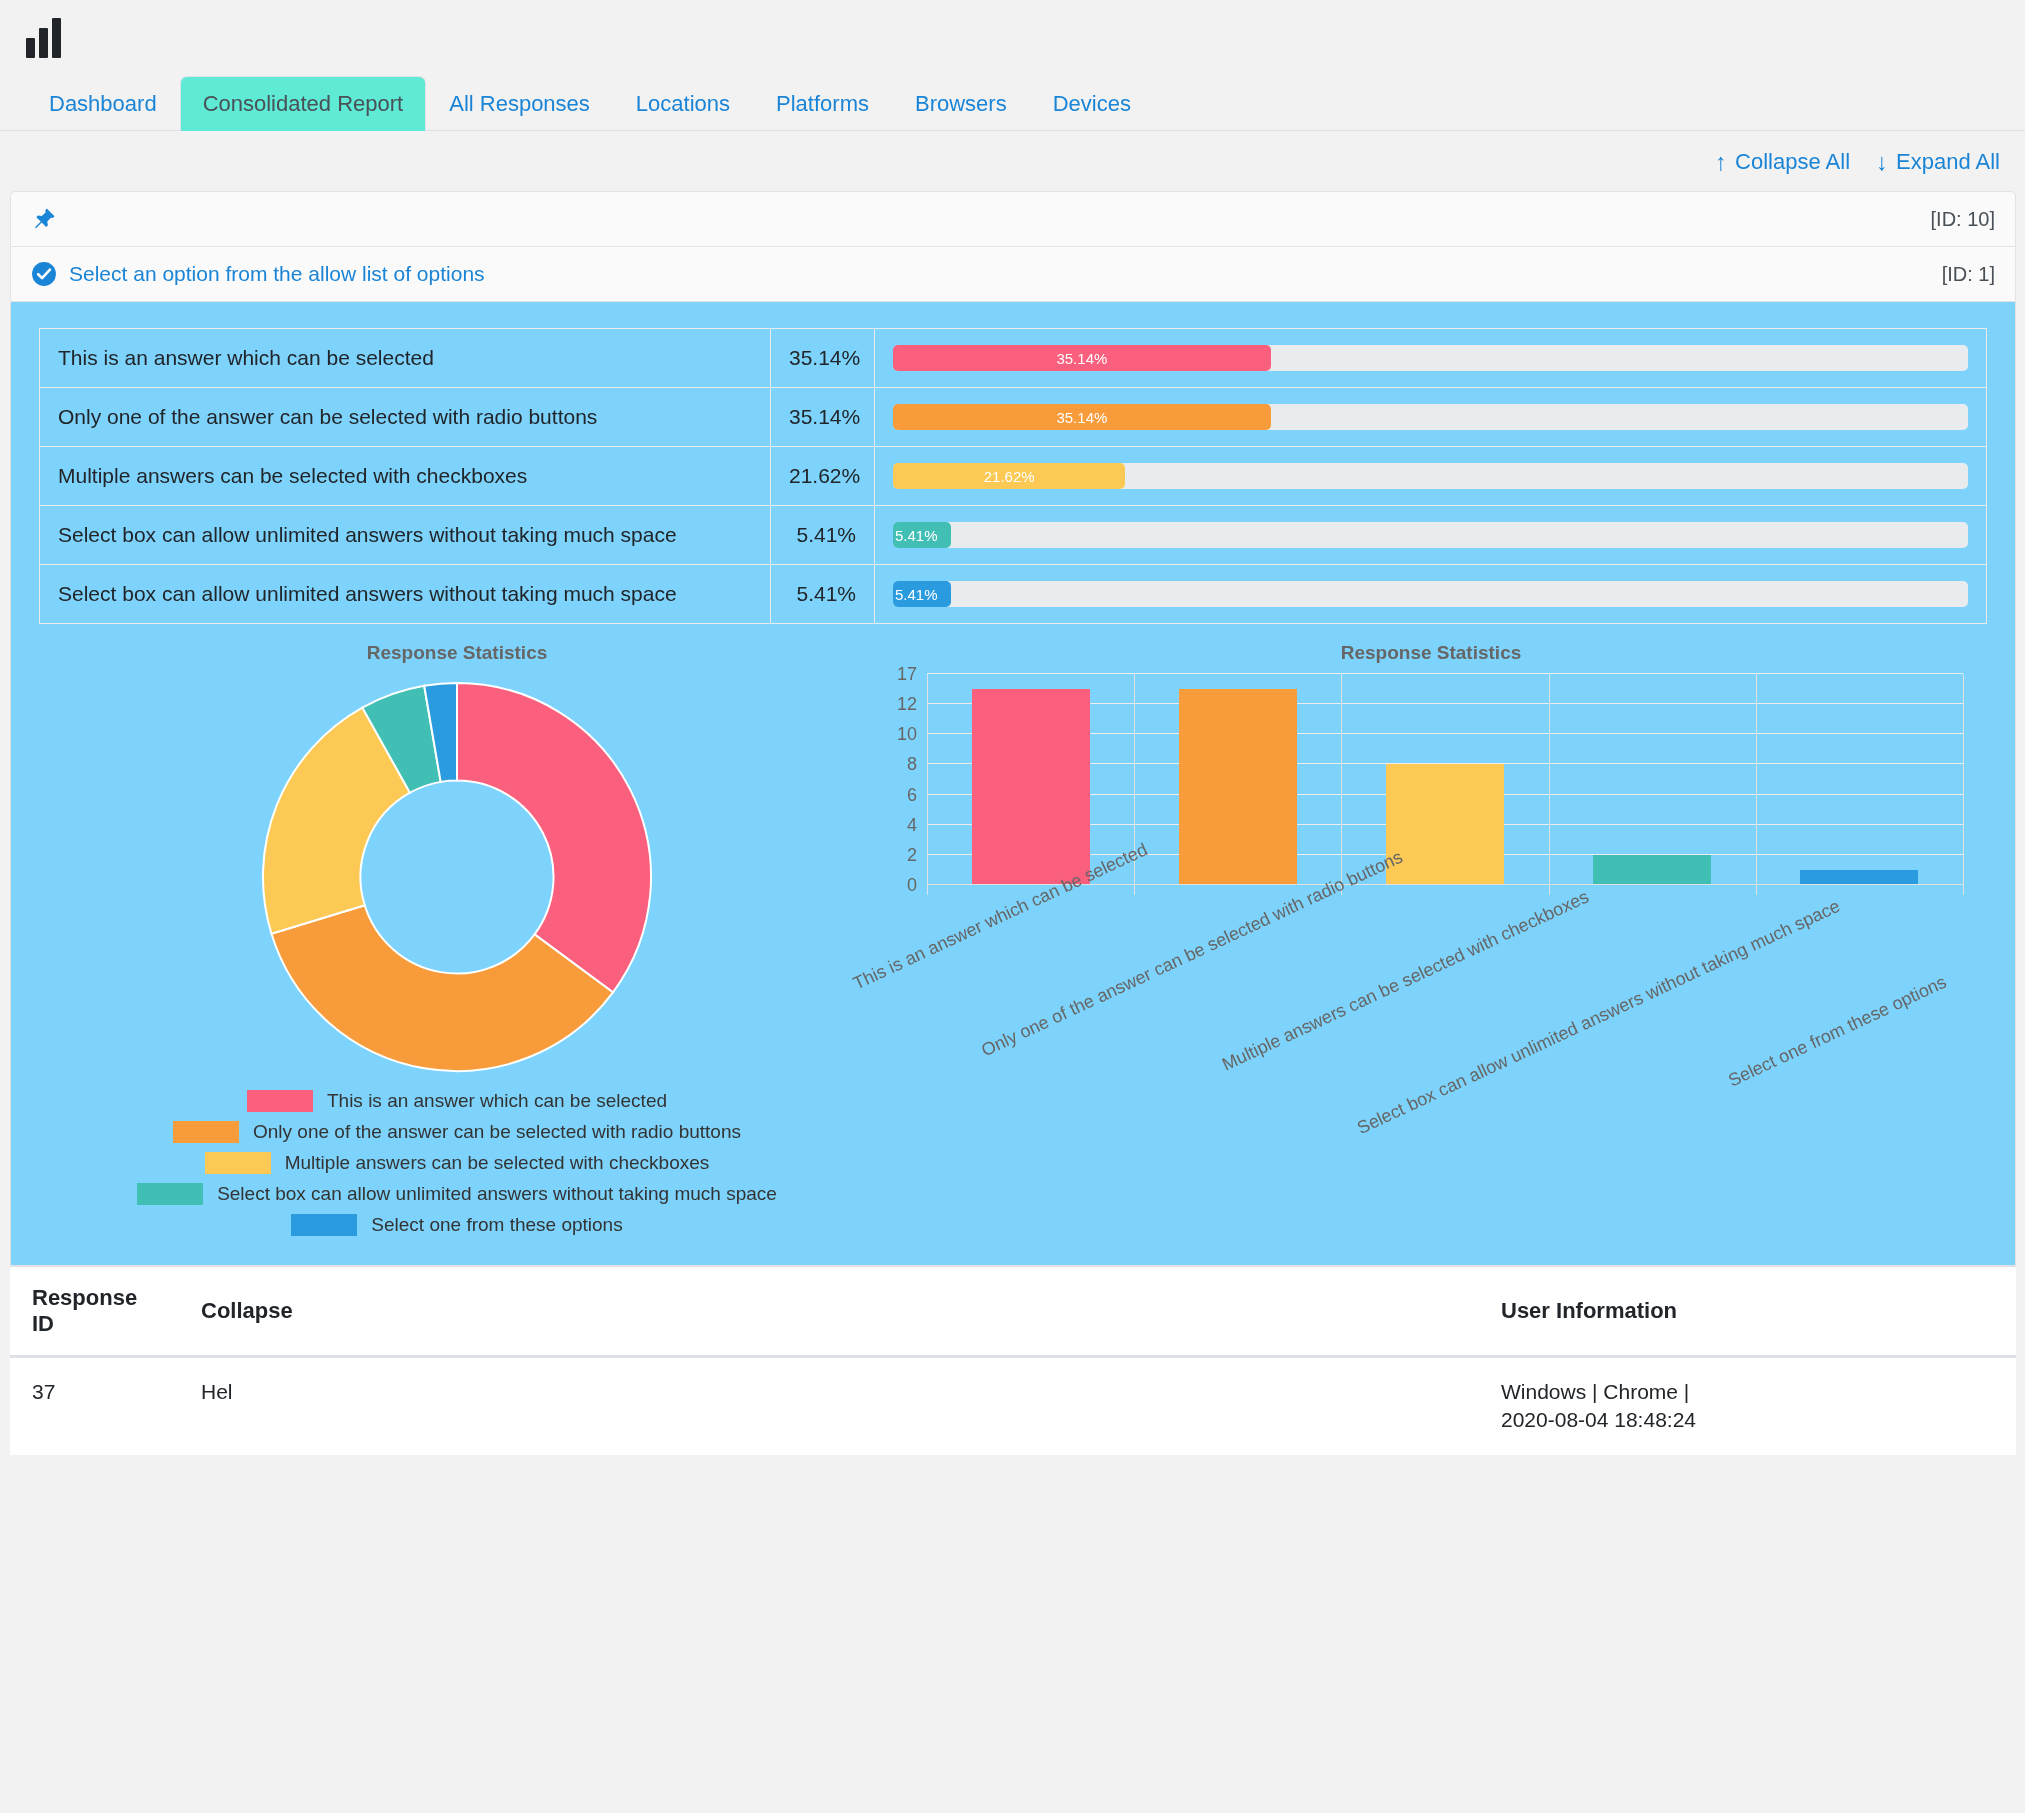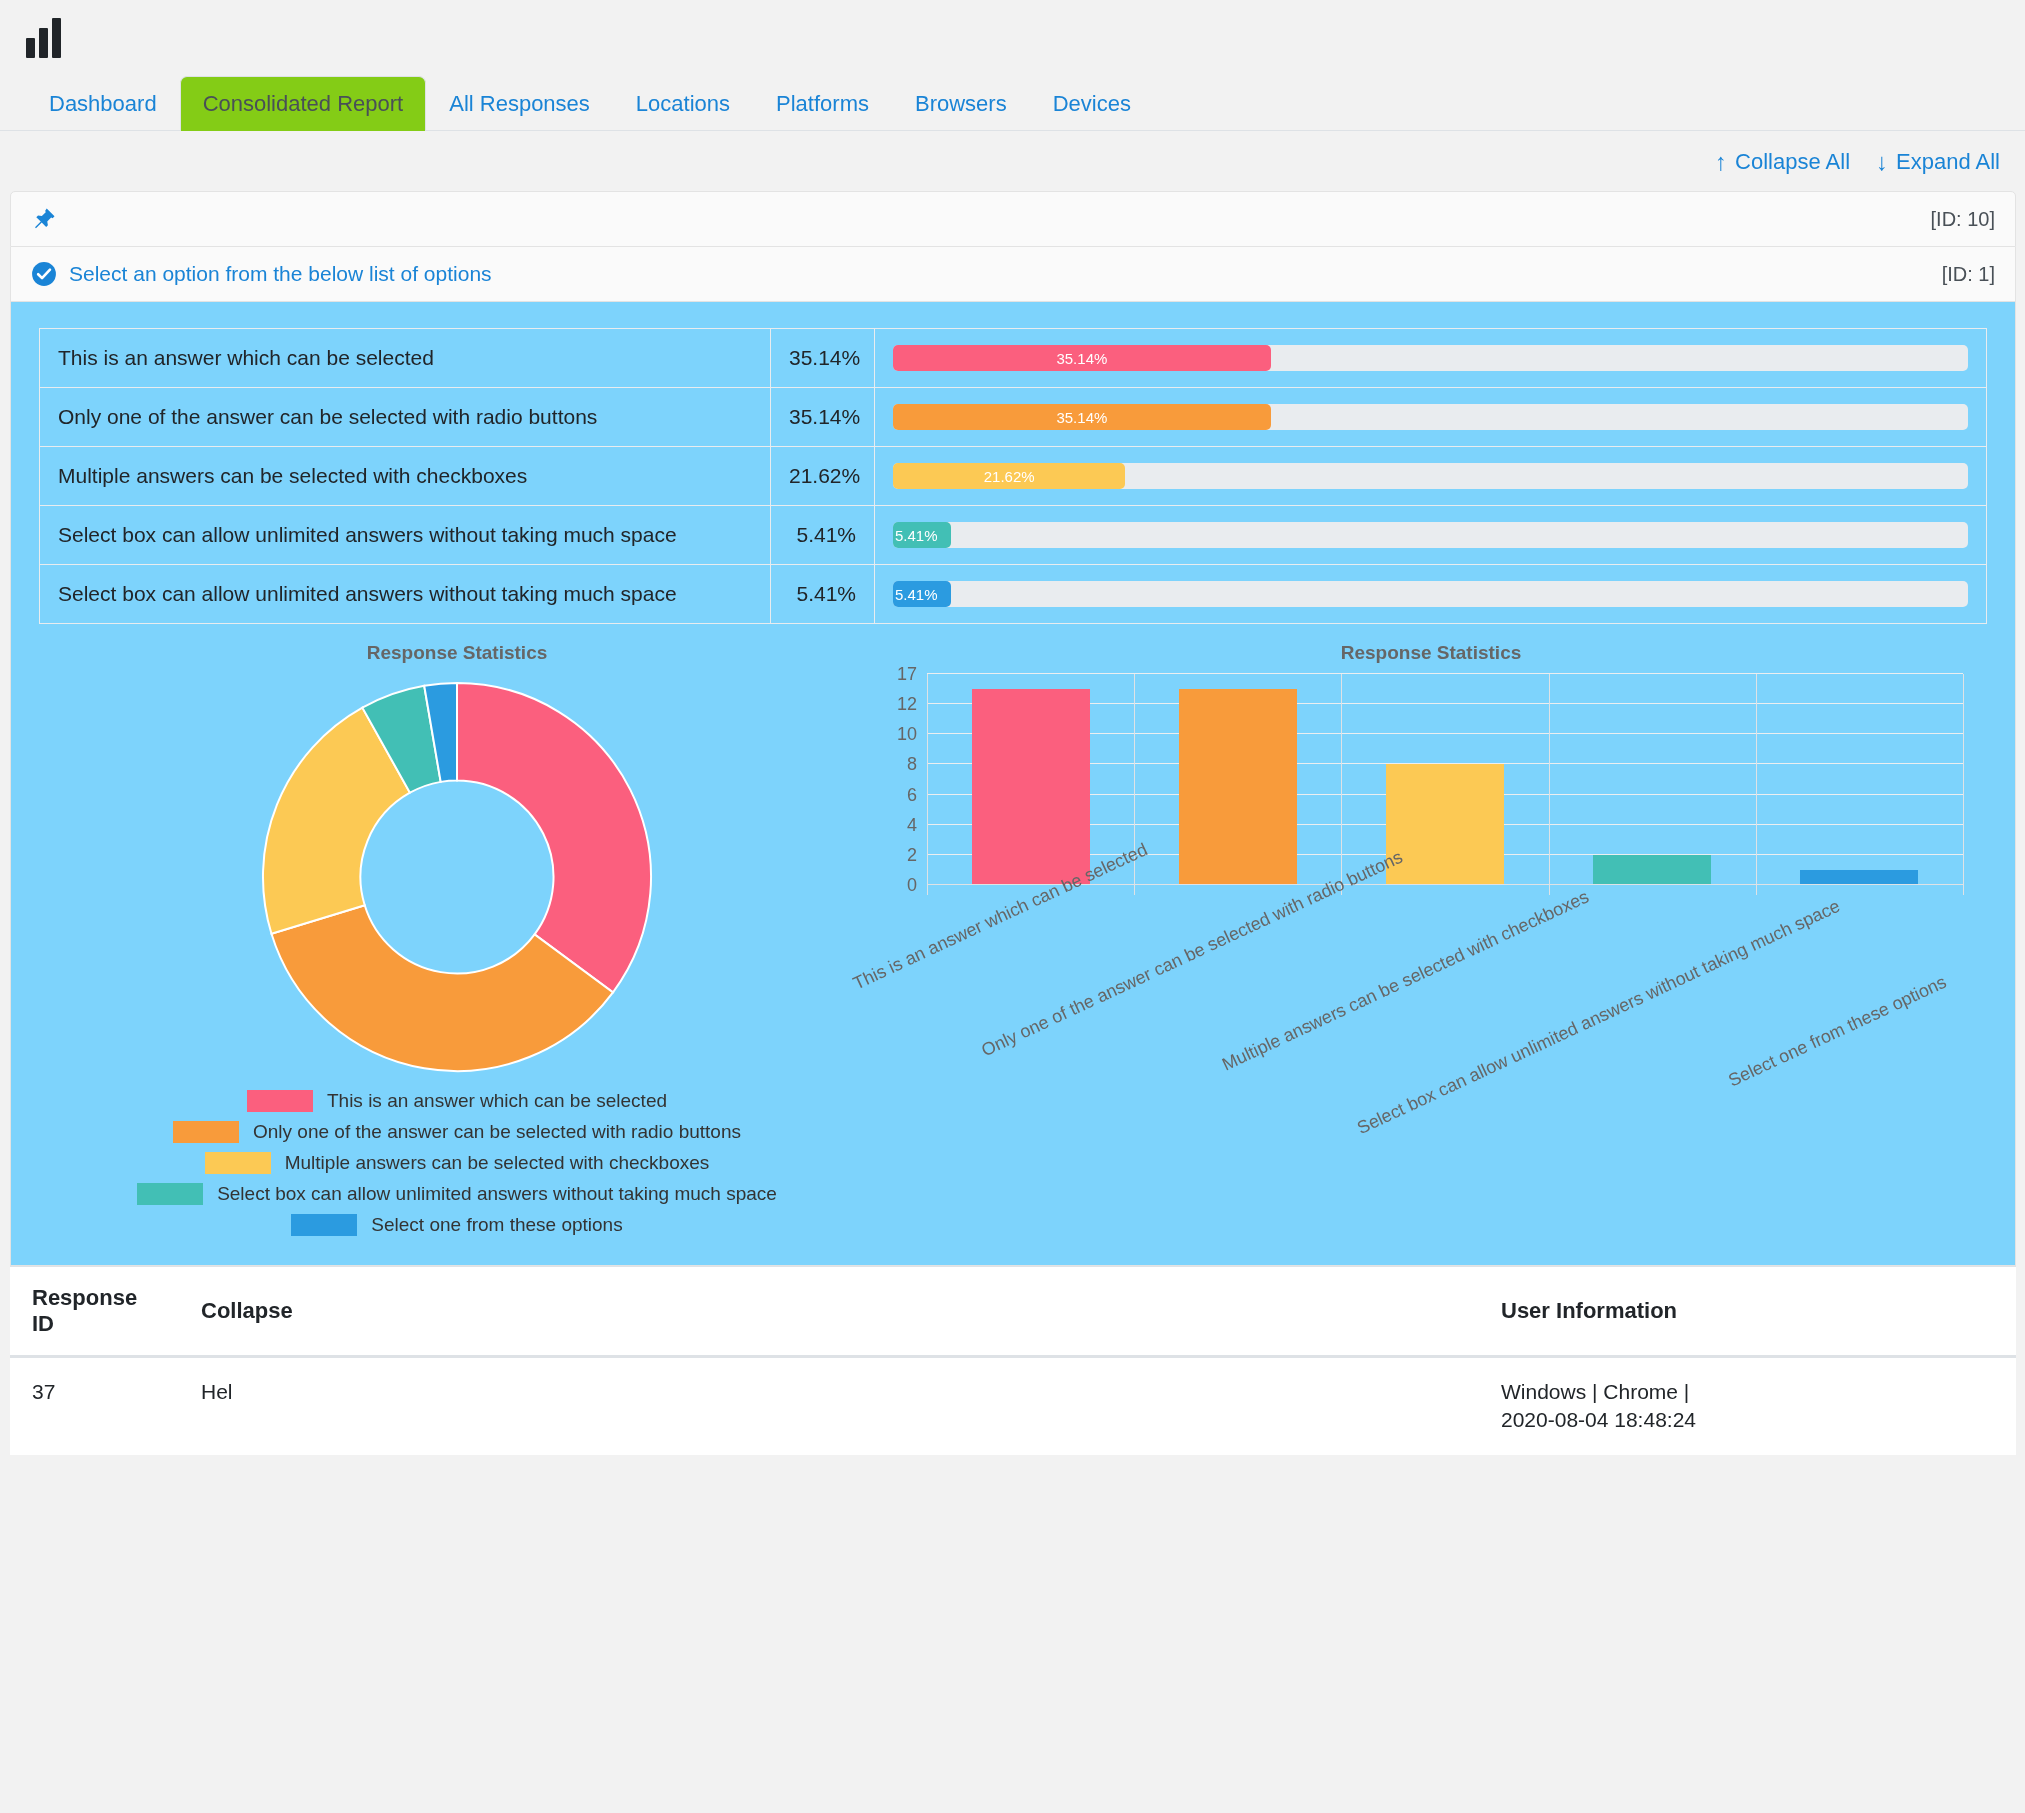--- a/index.html
+++ b/index.html
@@ -47,21 +47,21 @@
     padding: 14px 22px;
     border: 1px solid transparent;
     border-bottom: none;
     border-radius: 7px 7px 0 0;
     margin-bottom: -1px;
     cursor: pointer;
     white-space: nowrap;
   }
   .tab.active {
     color: #495057;
-    background: #84cc16;
+    background: #5eead4;
     border-color: #dee2e6 #dee2e6 #fff;
   }
 
   
   .tools {
     display: flex;
     justify-content: flex-end;
     align-items: center;
     gap: 26px;
     padding: 18px 26px 16px 26px;
@@ -279,21 +279,21 @@
 </div>
 
 <div class="qhead">
   <div class="qhead-left">
     <span class="ico">
       <svg viewBox="0 0 24 24" width="26" height="26">
         <circle cx="12" cy="12" r="11" fill="#1a84d6"></circle>
         <path d="M6.6 12.2l3.6 3.6 7.3-7.8" stroke="#fff" stroke-width="2.4" fill="none" stroke-linecap="round" stroke-linejoin="round"></path>
       </svg>
     </span>
-    <span class="qhead-text">Select an option from the below list of options</span>
+    <span class="qhead-text">Select an option from the allow list of options</span>
   </div>
   <span class="qhead-id">[ID: 1]</span>
 </div>
 
 <div class="panel">
 
   <table class="opts">
     <tbody id="opts-body">
         <tr>
           <td class="col-label">This is an answer which can be selected</td>

